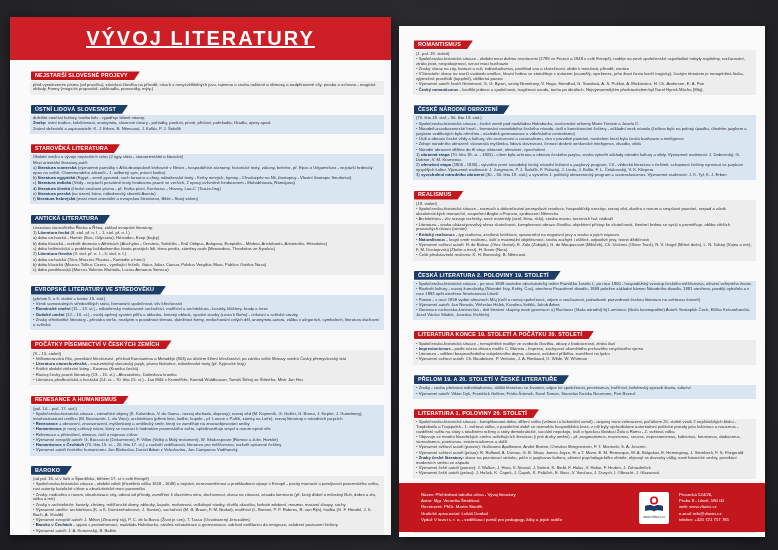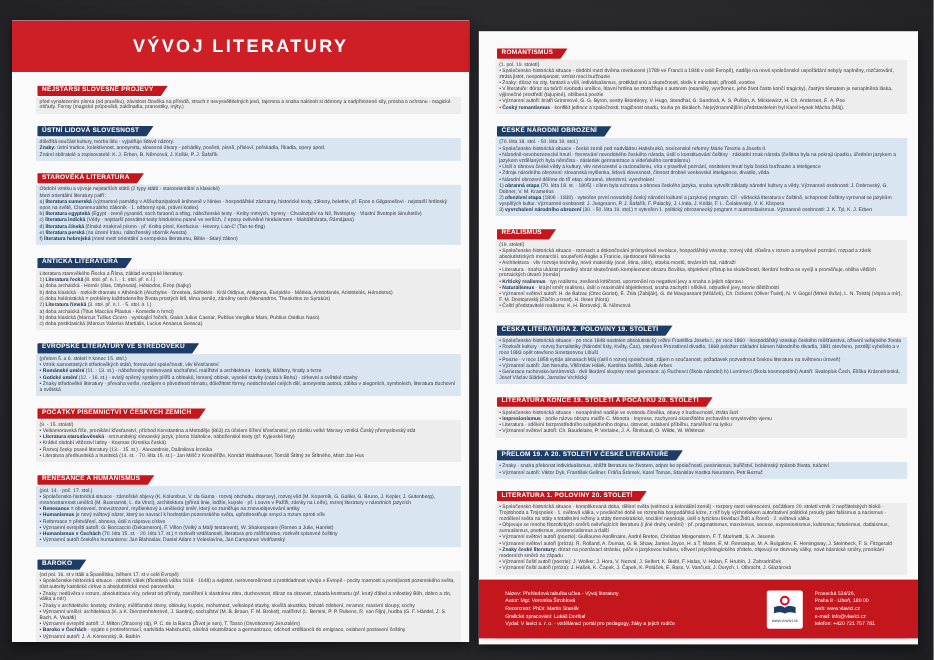--- a/index.html
+++ b/index.html
@@ -14,21 +14,21 @@
     box-shadow:0 3px 10px rgba(0,0,0,.55);
   }
   #page-left{left:10px;top:17px;width:381px;height:518px;}
   #page-right{left:399px;top:26px;width:366px;height:511px;}
 
   .title-banner{
     background:#cf1f26;color:#ffffff;height:43px;
     display:flex;align-items:center;justify-content:center;
   }
   .title-banner h1{
-    margin:0;font-size:15px;font-weight:bold;letter-spacing:2px;
+    margin:0;font-size:20px;font-weight:bold;letter-spacing:2px;text-decoration:underline;
   }
 
   .sections{padding:2px 7px 0 20px;}
   #page-right .sections{padding:5px 9px 0 14px;}
 
   .sec{margin-bottom:2px;}
   .pill-row{margin:1px 0 0 1px;}
   .pill{
     display:inline-block;color:#fff;font-weight:bold;
     font-size:5.4px;line-height:1;letter-spacing:.2px;

